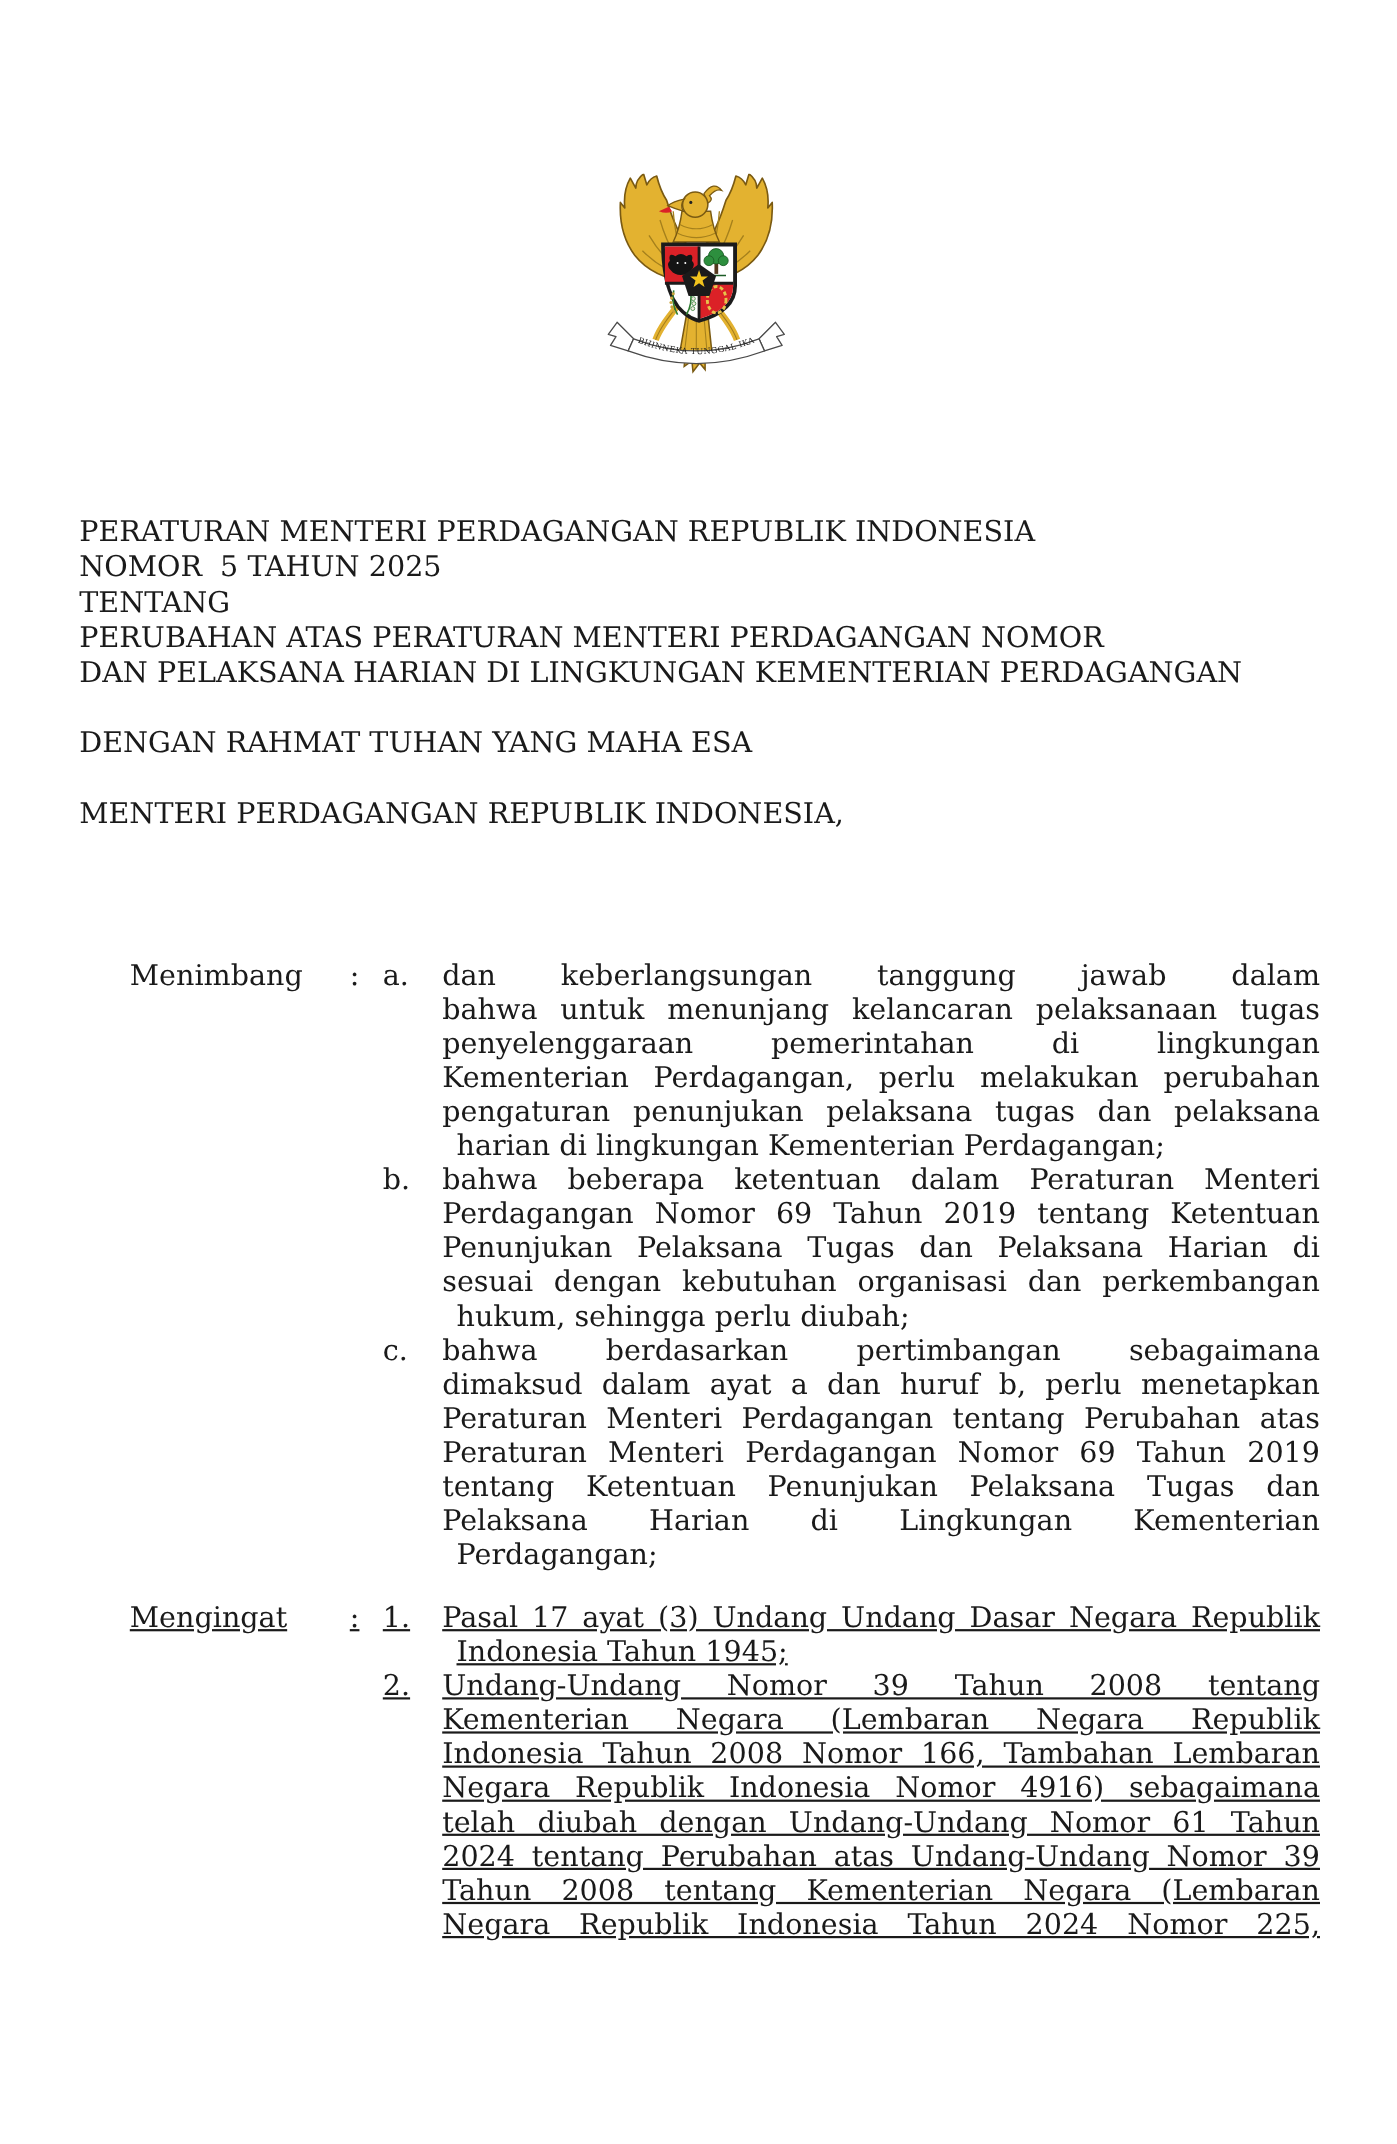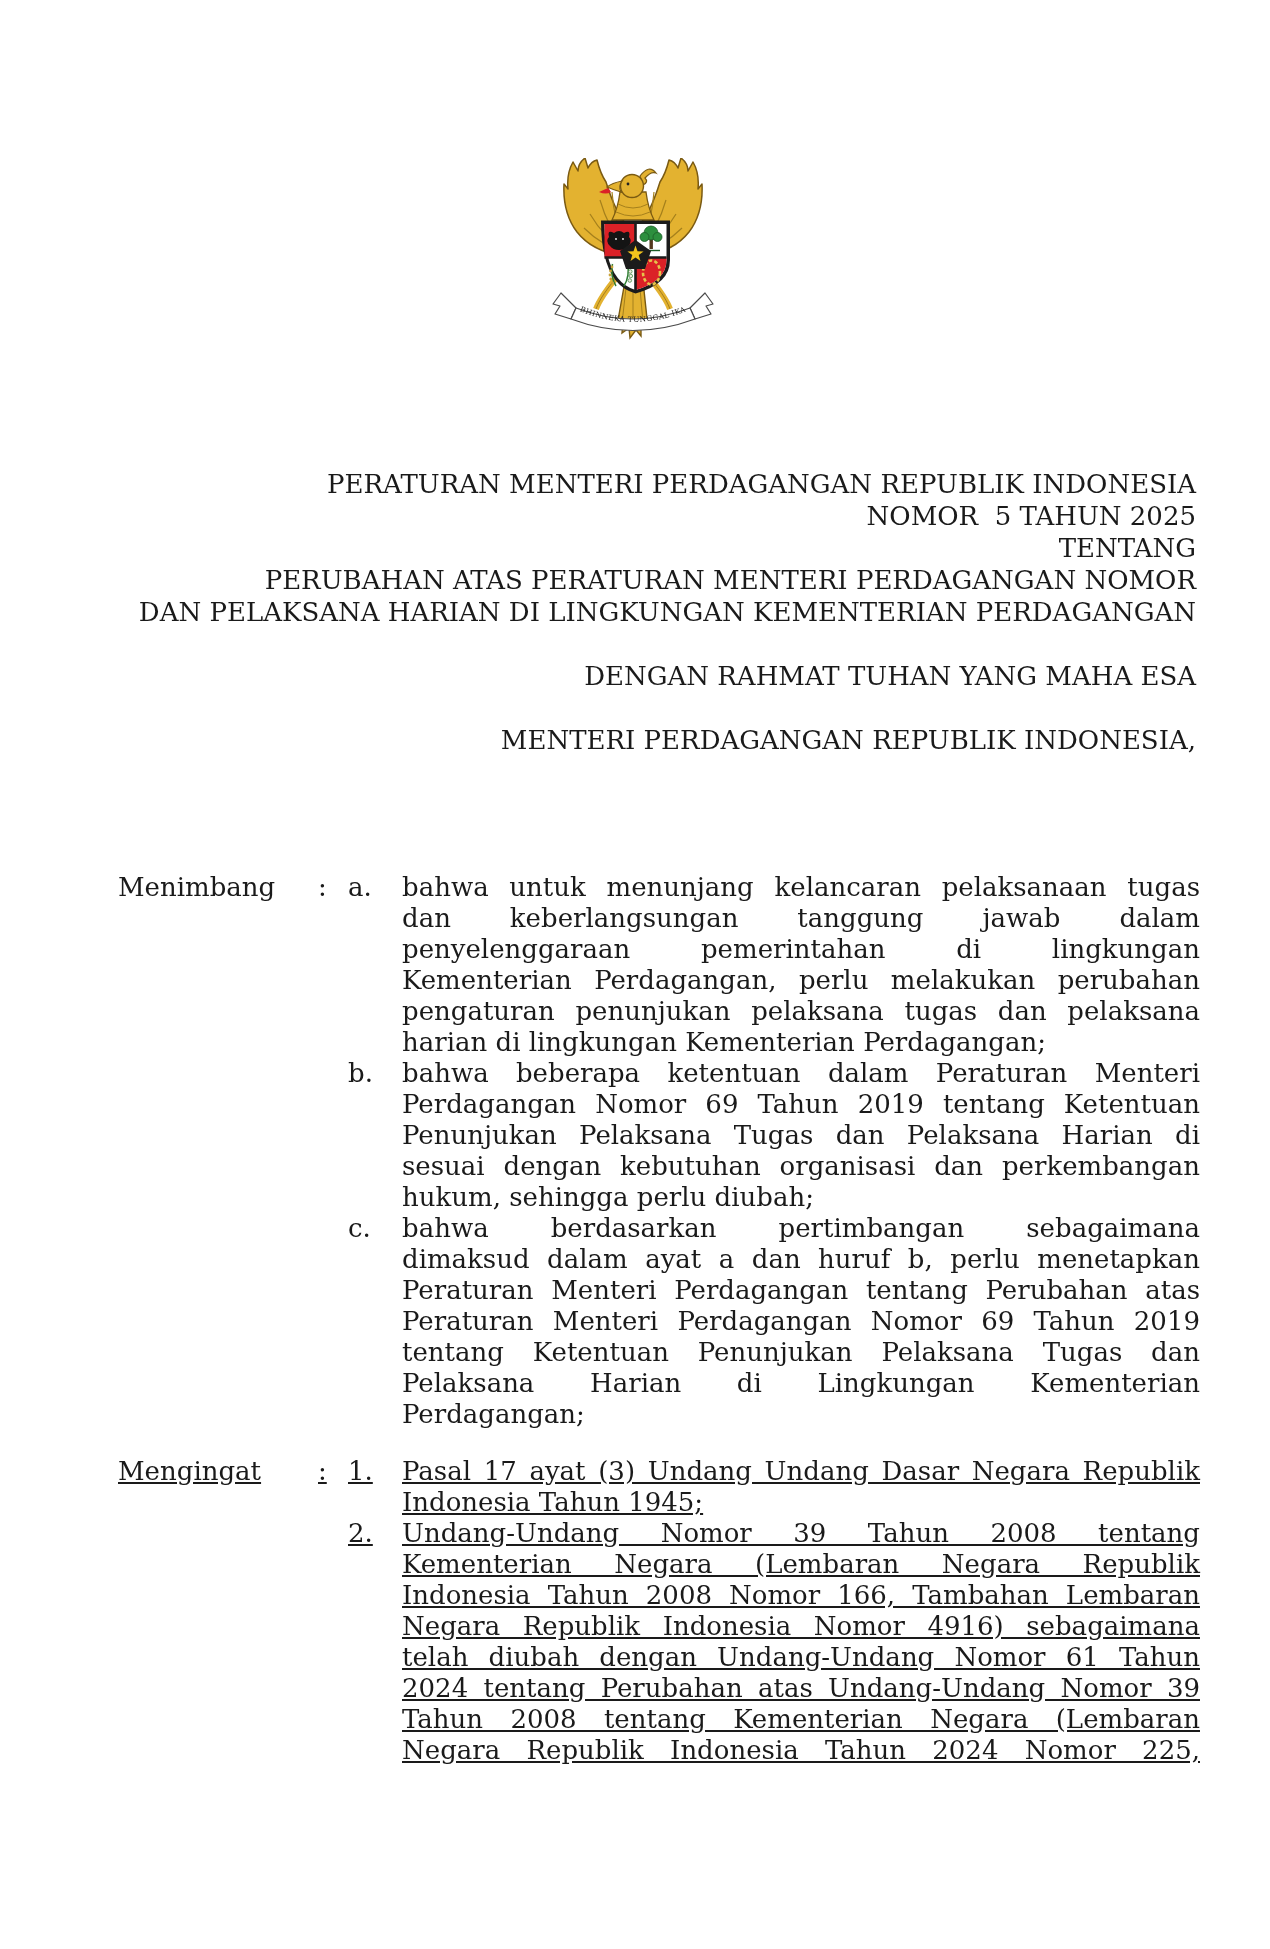--- a/index.html
+++ b/index.html
@@ -7,37 +7,37 @@
     position:relative;
     width:1270px; height:1949px;
     background:#ffffff;
     font-family:"DejaVu Serif","Liberation Serif",serif;
     color:#1a1a1a;
     overflow:hidden;
   }
   .emblem { position:absolute; left:548px; top:158px; width:170px; height:190px; }
 
   .titles {
-    position:absolute; left:84px; top:468px; width:1112px;
-    text-align:right; font-size:26px; line-height:32px;
+    position:absolute; left:72px; top:468px; width:1112px;
+    text-align:left; font-size:26px; line-height:32px;
   }
   .tl { white-space:pre; }
   .sp { height:32px; }
 
   .preamble {
     position:absolute; left:118px; top:872px; width:1082px;
     font-size:26px; line-height:31px;
   }
   .sec { display:grid; grid-template-columns:200px 30px 1fr; align-items:start; }
   .sec + .sec { margin-top:26px;text-decoration:underline; }
   .sec-label, .sec-colon { white-space:pre; }
   .item { display:grid; grid-template-columns:54px 1fr; }
   .marker { white-space:pre; }
   .jl { text-align:justify; text-align-last:justify; }
-  .jl.end { text-align-last:left; }
+  .jl.end { text-align-last:left;margin-left:13px; }
 
   :root {
     --gold:#E3B230; --gold_outline:#7a5a12; --gold_dark:#a5801c;
     --red:#DB2127; --white:#ffffff; --black:#1b1b1b; --green:#2d8f3e;
   }
 </style>
 </head>
 <body>
 
 <div class="page">
@@ -138,22 +138,22 @@
 
   <div class="preamble">
 
     <div class="sec">
       <div class="sec-label">Menimbang</div>
       <div class="sec-colon">:</div>
       <div class="items">
         <div class="item">
           <div class="marker">a.</div>
           <div class="lines">
+            <div class="jl">dan keberlangsungan tanggung jawab dalam</div>
             <div class="jl">bahwa untuk menunjang kelancaran pelaksanaan tugas</div>
-            <div class="jl">dan keberlangsungan tanggung jawab dalam</div>
             <div class="jl">penyelenggaraan pemerintahan di lingkungan</div>
             <div class="jl">Kementerian Perdagangan, perlu melakukan perubahan</div>
             <div class="jl">pengaturan penunjukan pelaksana tugas dan pelaksana</div>
             <div class="jl end">harian di lingkungan Kementerian Perdagangan;</div>
           </div>
         </div>
         <div class="item">
           <div class="marker">b.</div>
           <div class="lines">
             <div class="jl">bahwa beberapa ketentuan dalam Peraturan Menteri</div>

